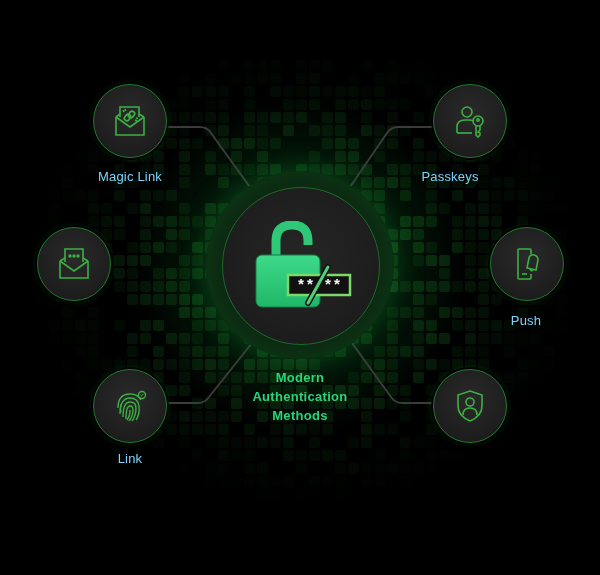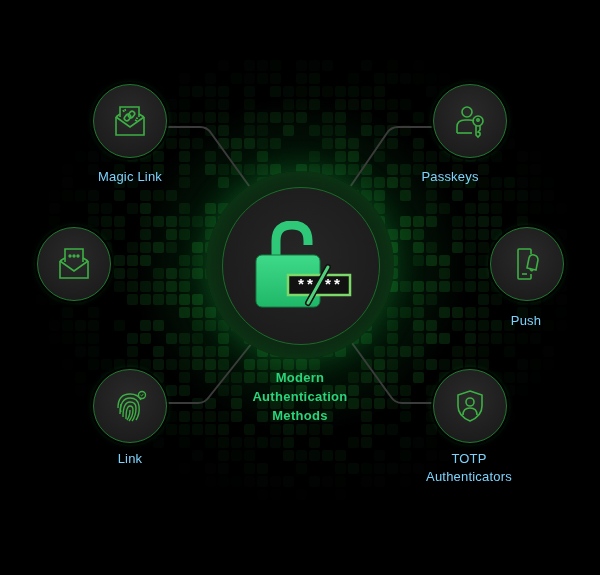--- a/index.html
+++ b/index.html
@@ -912,18 +912,14 @@
     <div>Link</div>
   </div>
 
   <div class="node" style="left:433px;top:369px;">
     <svg viewBox="0 0 36 36" fill="none" stroke="#3cb043" stroke-width="1.6">
       <path d="M18 3 L30 7 L30 18 Q30 28 18 33 Q6 28 6 18 L6 7 Z"></path>
       <circle cx="18" cy="14" r="4"></circle>
       <path d="M11 27 Q11 20 18 20 Q25 20 25 27"></path>
     </svg>
   </div>
-  <div class="label" style="left:399px;top:450px;">
-    <div>TOTP</div>
-    <div>Authenticators</div>
-  </div>
 
 </div>
 
 </body></html>

